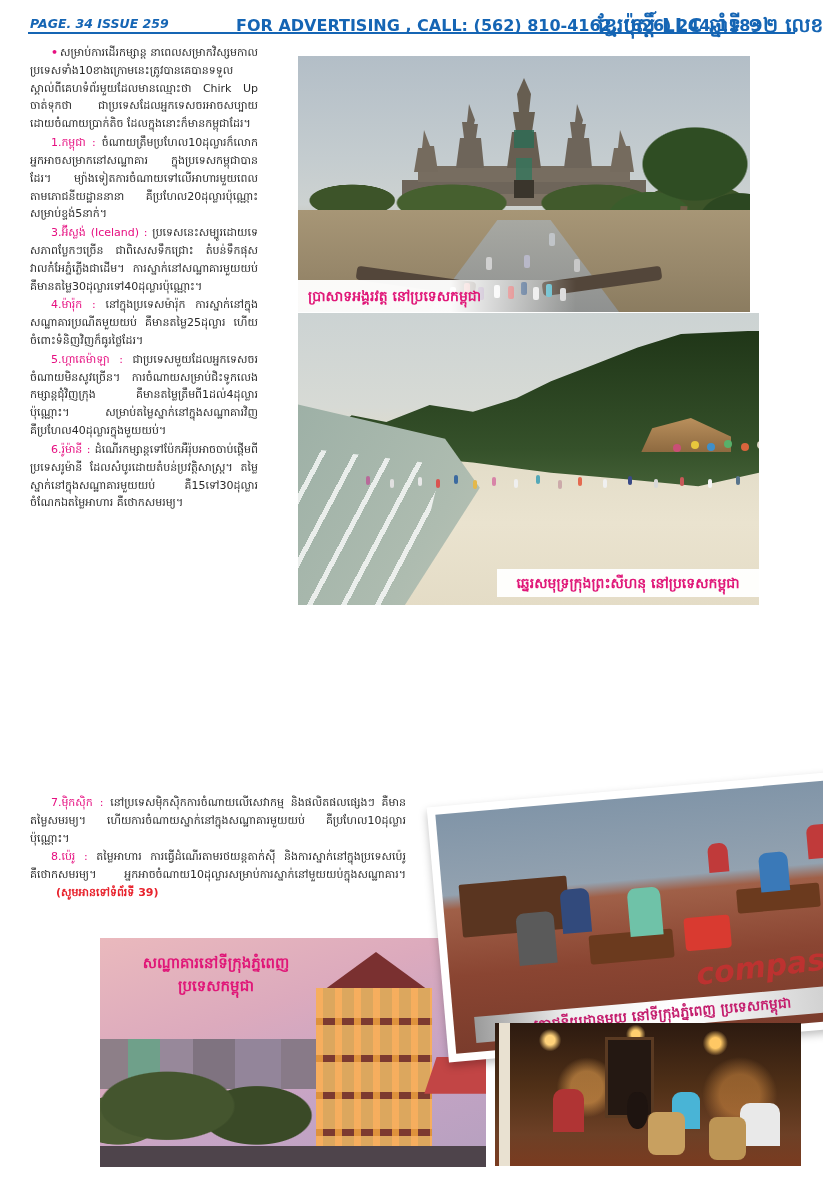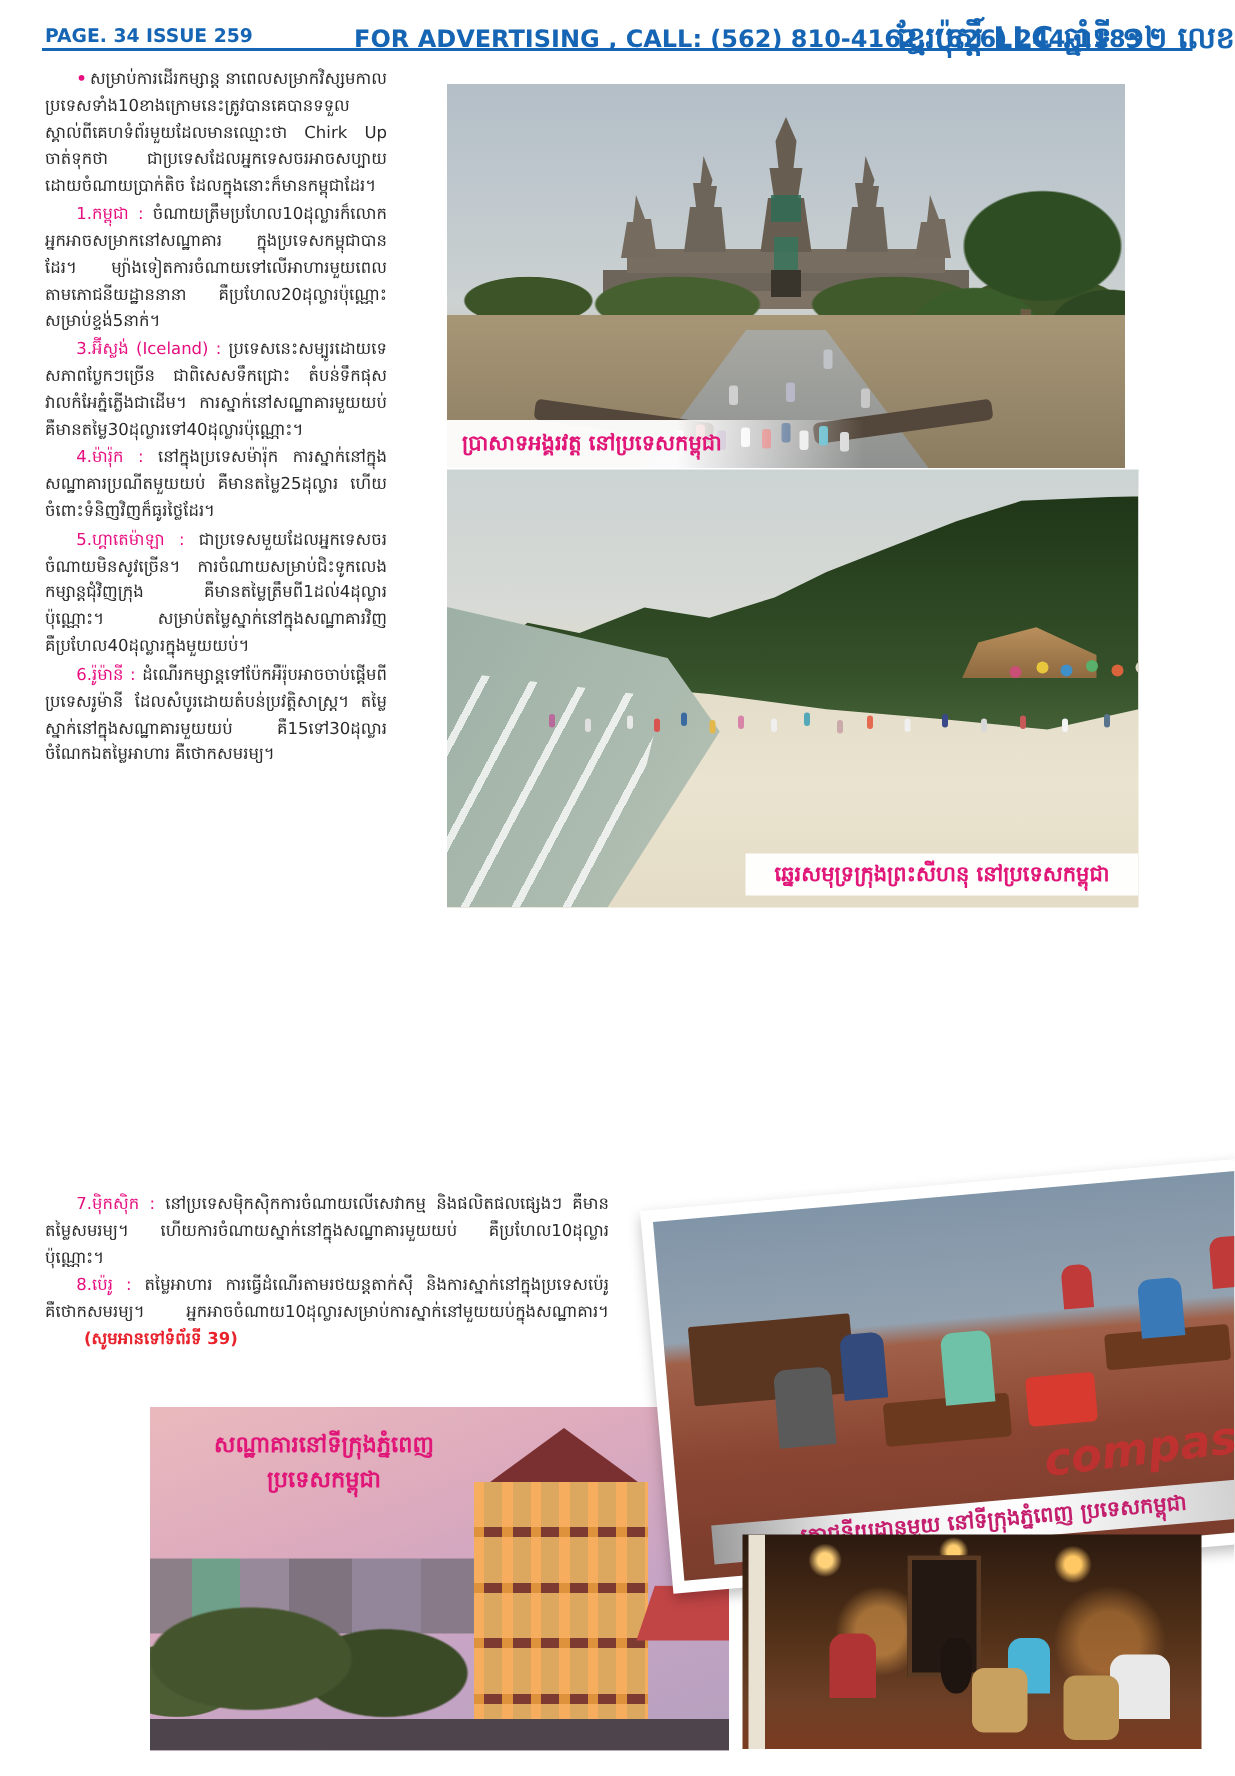--- a/index.html
+++ b/index.html
@@ -1,21 +1,21 @@
 <!DOCTYPE html>
 <html><head>
 <meta charset="utf-8">
 <style>
   html,body{margin:0;padding:0;background:#ffffff;}
   .page{position:relative;width:823px;height:1184px;background:#ffffff;overflow:hidden;
         font-family:"DejaVu Sans","Liberation Sans",sans-serif;}
 
   
   .mh-left,.mh-center,.mh-right{position:absolute;color:#1565b4;font-weight:bold;white-space:nowrap;}
-  .mh-left{left:30px;top:16px;font-size:12.5px;}
+  .mh-left{left:30px;top:16px;font-size:12.5px;font-style:italic;}
   .mh-center{left:236px;top:16px;font-size:16px;}
   .mh-right{left:598px;top:12px;font-size:20px;}
   .mh-rule{position:absolute;left:28px;top:32px;width:767px;height:2px;background:#1565b4;}
 
   
   .col-left{position:absolute;left:30px;top:44px;width:228px;height:560px;overflow:hidden;}
   .col-bottom{position:absolute;left:30px;top:794px;width:376px;}
   .para{margin:0 0 1px 0;font-size:11px;line-height:1.62;color:#2a2a2a;text-align:justify;text-indent:1.9em;}
   .bullet{color:#e60f80;font-weight:bold;margin-right:2px;}
   .ilabel{color:#e60f80;font-weight:normal;}

